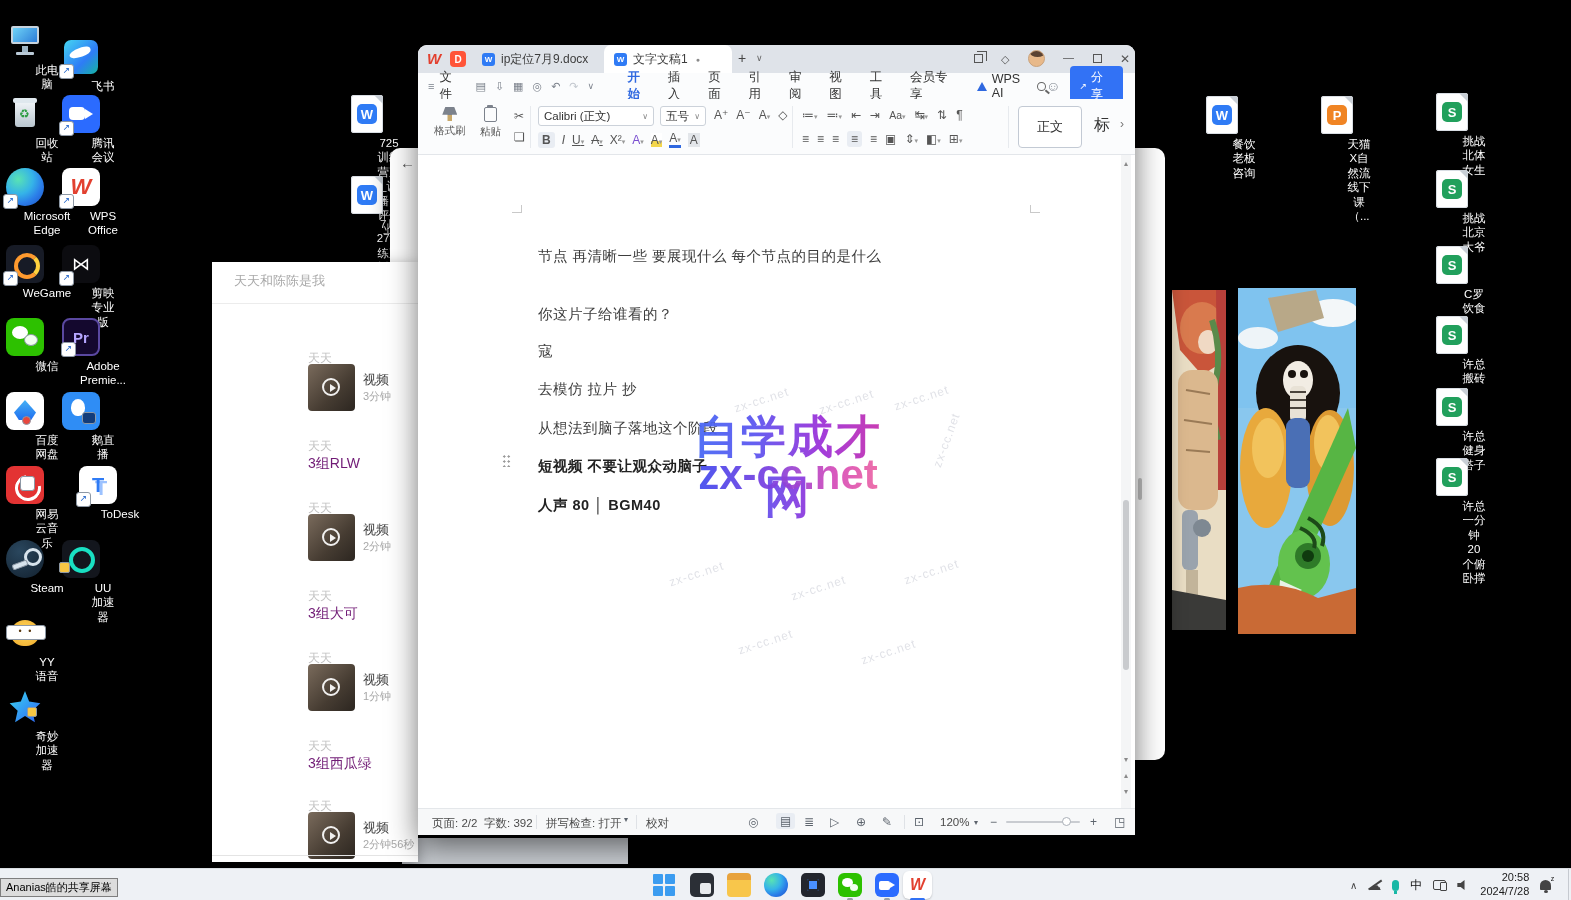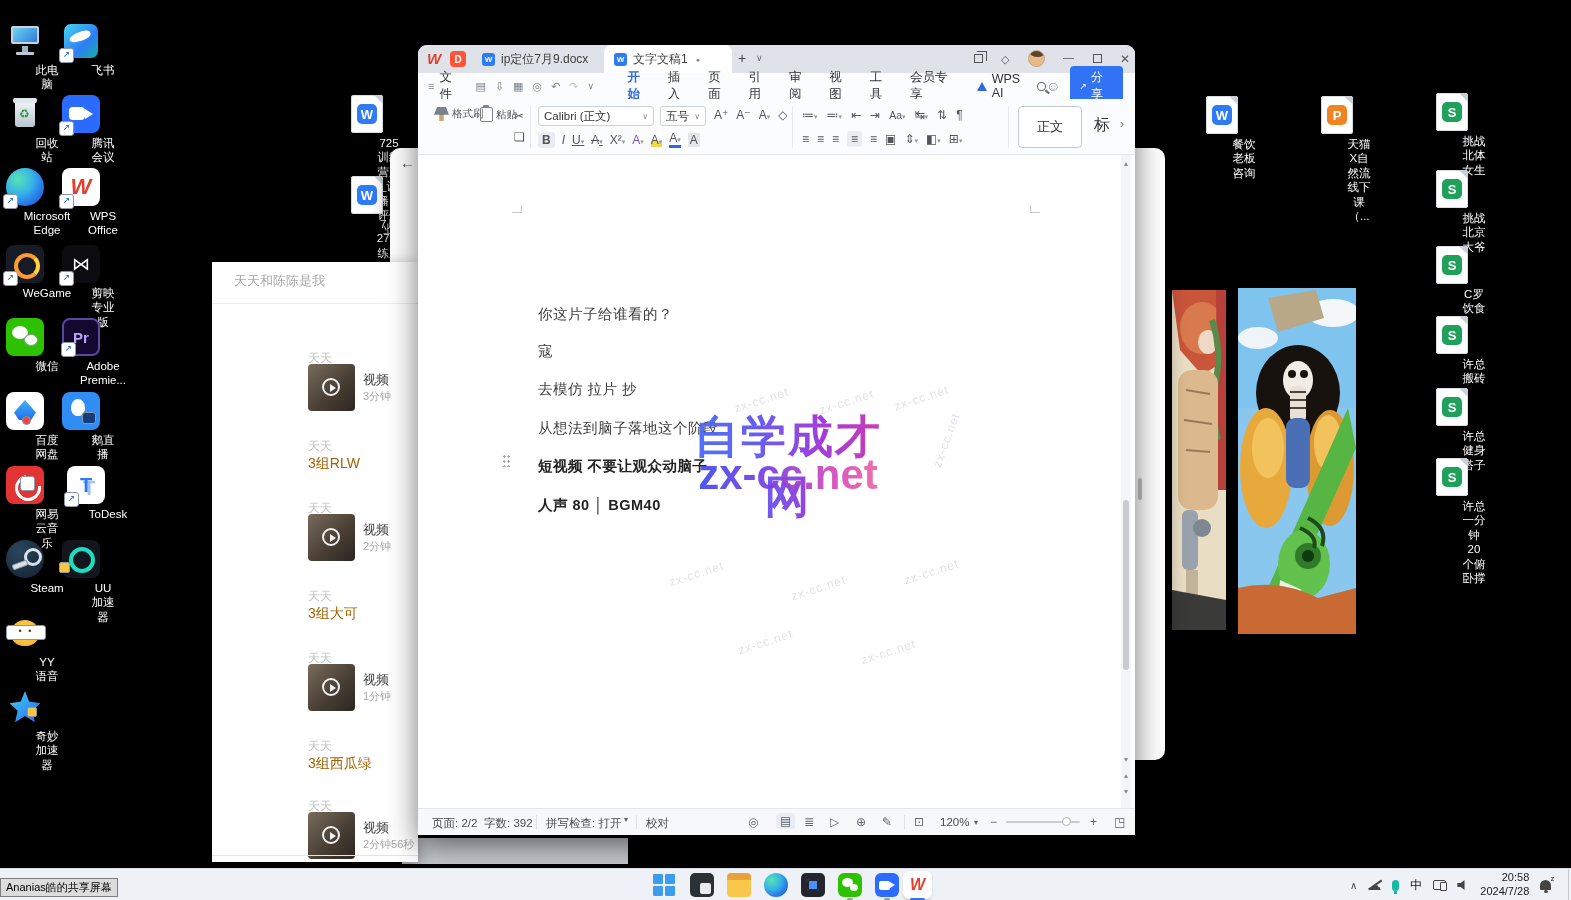--- a/index.html
+++ b/index.html
@@ -75,21 +75,21 @@
     display:flex;align-items:center;justify-content:center;}
   .b-word{background:#2f7bf5;}
   .b-ppt{background:#f08423;}
   .b-sheet{background:#21a05c;}
 
   
   .chat{position:absolute;left:212px;top:262px;width:206px;height:600px;background:#fff;overflow:hidden;box-shadow:0 4px 14px rgba(0,0,0,.4);}
   .chat .title{position:absolute;left:22px;top:10px;font-size:13px;color:#a9a9a9;}
   .chat .hr{position:absolute;left:0;top:41px;width:100%;height:1px;background:#ececec;}
   .chat .sender{position:absolute;left:96px;font-size:12px;color:#c3c3c3;}
-  .chat .msg{position:absolute;left:96px;font-size:14px;color:#a16207;text-align:center;}
+  .chat .msg{position:absolute;left:96px;font-size:14px;color:#701a75;text-align:center;}
   .thumb{position:absolute;left:96px;width:47px;height:47px;border-radius:4px;background:linear-gradient(135deg,#7a6b5c,#463c32 60%,#2c2620);}
   .thumb .play{position:absolute;left:50%;top:50%;width:18px;height:18px;margin:-10px 0 0 -10px;border:2px solid #fff;border-radius:50%;opacity:.92;}
   .thumb .play::after{content:"";position:absolute;left:6px;top:4px;border:4px solid transparent;border-left:6px solid #fff;}
   .vmeta-l{position:absolute;left:151px;font-size:13px;color:#3f3f3f;}
   .vmeta-d{position:absolute;left:151px;font-size:11px;color:#a8a8a8;}
   .chat .hr2{position:absolute;left:0;bottom:6px;width:100%;height:1px;background:#e4e4e4;}
 
   
   .midwin{position:absolute;left:390px;top:148px;width:775px;height:612px;background:#fff;border-radius:10px;box-shadow:0 6px 20px rgba(0,0,0,.5);}
   .midwin .back{position:absolute;left:10px;top:6px;font-size:15px;color:#555;}
@@ -123,21 +123,21 @@
   .mtab.act{color:#2f68e0;font-weight:bold;}
   .mtab.act::after{content:"";position:absolute;left:2px;right:2px;bottom:-6px;height:2.5px;border-radius:2px;background:#2f68e0;}
   .ailogo{width:0;height:0;border-left:5px solid transparent;border-right:5px solid transparent;border-bottom:9px solid #2f68e0;filter:hue-rotate(0);}
   .searchic{position:relative;width:9px;height:9px;border:1.5px solid #666;border-radius:50%;margin-left:4px;}
   .searchic::after{content:"";position:absolute;left:7px;top:8px;width:5px;height:1.5px;background:#666;transform:rotate(40deg);}
   .sharebtn{display:flex;align-items:center;gap:4px;background:#3272f5;color:#fff;font-size:12px;border-radius:4px;padding:3px 9px;}
   .sharebtn .sic{font-size:9px;}
 
   .ribbon{position:absolute;left:0;top:54px;width:100%;height:56px;background:#fbfcfd;border-bottom:1px solid #e3e6ea;font-size:11px;color:#555;}
   .rsep{position:absolute;top:7px;width:1px;height:42px;background:#e7eaee;}
-  .bigbtn{position:absolute;display:flex;flex-direction:row;align-items:center;gap:3px;font-size:10.5px;color:#555;}
+  .bigbtn{position:absolute;display:flex;flex-direction:column;align-items:center;gap:3px;font-size:10.5px;color:#555;}
   .brush{width:15px;height:14px;background:linear-gradient(180deg,#7c828c 55%,#c8a86a 56%);clip-path:polygon(20% 0,80% 0,100% 55%,65% 55%,65% 100%,35% 100%,35% 55%,0 55%);}
   .clip{width:13px;height:15px;border:1.3px solid #7c828c;border-radius:2px;position:relative;}
   .clip::after{content:"";position:absolute;left:2px;top:-3px;width:6px;height:3px;background:#7c828c;border-radius:1px;}
   .combo{position:absolute;height:20px;border:1px solid #ccd2da;border-radius:3px;background:#fff;display:flex;align-items:center;
     justify-content:space-between;padding:8px 5px;font-size:11.5px;color:#333;}
   .combo .cv{font-size:8px;color:#888;}
   .rg{position:absolute;display:flex;align-items:center;gap:9px;}
   .rgi{position:relative;font-size:12px;color:#555;}
   .rgi .mini{font-size:7px;color:#999;}
   .hl{background:linear-gradient(180deg,#fff 55%,#f3d64c 56%);}
@@ -222,21 +222,21 @@
 <div class="screen">
 
   <div class="dicon" style="left:-9px;top:22px">
     <div class="art i-pc">
         <div class="m1"></div>
         <div class="m2"></div>
         <div class="m3"></div>
       </div>
     <div class="lbl">此电脑</div>
   </div>
-  <div class="dicon" style="left:47px;top:22px">
+  <div class="dicon" style="left:47px;top:38px">
     <div class="art i-feishu lnk">
         <div class="w1"></div>
         <div class="w2"></div>
       </div>
     <div class="lbl">飞书</div>
   </div>
   <div class="dicon" style="left:-9px;top:95px">
     <div class="art i-recycle">
         <div class="b1"></div>
         <div class="b2"></div>
@@ -280,21 +280,21 @@
     <div class="lbl">百度网盘</div>
   </div>
   <div class="dicon" style="left:47px;top:392px">
     <div class="art i-elive lnk"></div>
     <div class="lbl">鹅直播</div>
   </div>
   <div class="dicon" style="left:-9px;top:466px">
     <div class="art i-ncm lnk"></div>
     <div class="lbl">网易云音乐</div>
   </div>
-  <div class="dicon" style="left:52px;top:466px">
+  <div class="dicon" style="left:64px;top:466px">
     <div class="art i-todesk lnk"></div>
     <div class="lbl">ToDesk</div>
   </div>
   <div class="dicon" style="left:-9px;top:540px">
     <div class="art i-steam lnk"></div>
     <div class="lbl">Steam</div>
   </div>
   <div class="dicon" style="left:47px;top:540px">
     <div class="art i-uu lnk"></div>
     <div class="lbl">UU加速器</div>
@@ -591,20 +591,21 @@
           <span>正文</span>
         </div>
       <div class="styleh">标</div>
       <div class="stylechev">›</div>
     </div>
 
     <div class="docarea">
       <div class="cropmark1"></div>
       <div class="cropmark2"></div>
 
+      <div class="para" style="top:92px">节点 再清晰一些 要展现什么 每个节点的目的是什么</div>
       <div class="para" style="top:150px">你这片子给谁看的？</div>
       <div class="para" style="top:187px">寇</div>
       <div class="para" style="top:225px">去模仿 拉片 抄</div>
       <div class="para" style="top:264px">从想法到脑子落地这个阶段</div>
       <div class="para b" style="top:302px">短视频 不要让观众动脑子</div>
       <div class="para b" style="top:341px">人声 80 │ BGM40</div>
       <div class="dhandle"></div>
 
       <div class="fwm" style="left:315px;top:238px">zx-cc.net</div>
       <div class="fwm" style="left:400px;top:240px">zx-cc.net</div>

